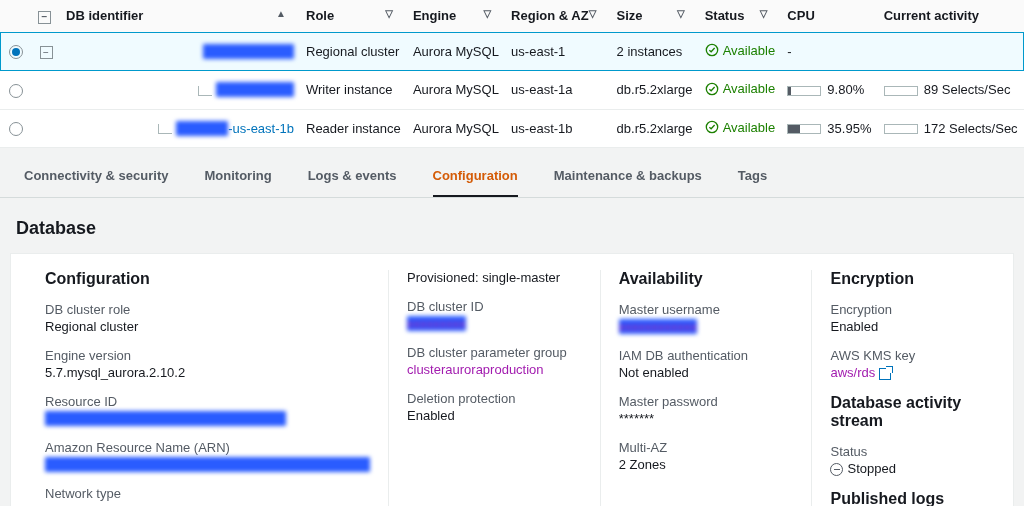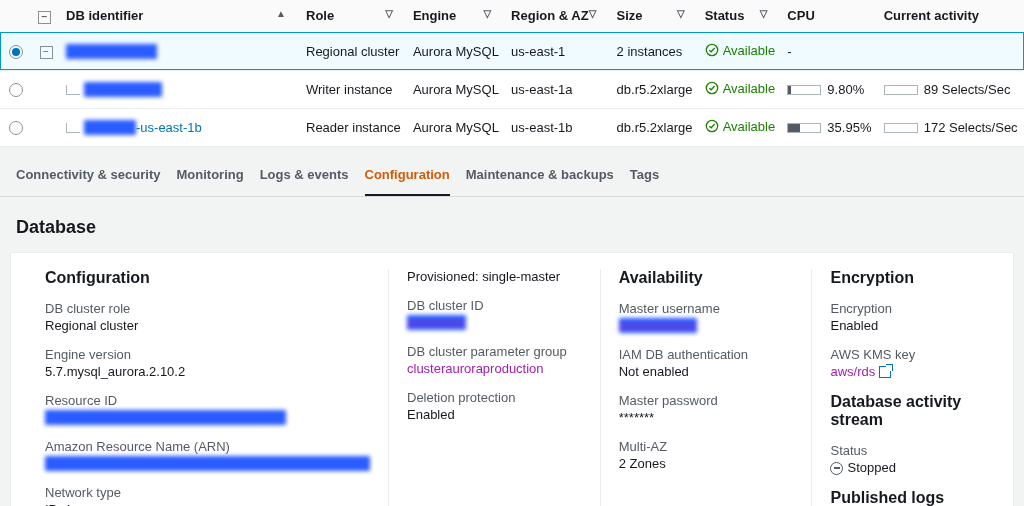--- a/index.html
+++ b/index.html
@@ -6,38 +6,38 @@
   body { font-family: "Amazon Ember", "Helvetica Neue", Arial, sans-serif; font-size: 13px; color: #16191f; background: #fff; width: 1024px; }
   
   
   .db-table { width: 100%; border-collapse: collapse; }
   .db-table th { text-align: left; padding: 8px 6px; font-weight: 700; font-size: 13px; border-bottom: 1px solid #eaeded; background: #fafafa; color: #16191f; }
   .db-table td { padding: 10px 6px; border-bottom: 1px solid #eaeded; vertical-align: middle; font-size: 13px; }
   .db-table tr.selected td { background: #f0fbff; }
   .db-table tr.selected { outline: 1px solid #0099cc; outline-offset: -1px; }
   .col-radio { width: 32px; text-align: center; }
   .col-expand { width: 28px; text-align: center; }
-  .col-id { width: 240px; }
+  .col-id { width: 240px; text-align: right; }
   .sort-icon, .filter-icon { color: #545b64; font-size: 10px; }
   .sort-icon { float: right; margin-right: 8px; }
   .filter-icon { float: right; margin-right: 8px; }
   .expander { width:13px; height:13px; border:1px solid #879196; display:inline-flex; align-items:center; justify-content:center; font-size:10px; line-height:1; color:#545b64; cursor:pointer; }
   .radio-o { width:14px; height:14px; border:1px solid #879196; border-radius:50%; display:inline-block; vertical-align:middle; position:relative; }
   .radio-o.checked::after { content:""; width:8px; height:8px; background:#0073bb; border-radius:50%; position:absolute; left:2px; top:2px; }
   .link { color:#0073bb; text-decoration:none; }
   .tree-indent { display:inline-block; width:14px; border-left:1px solid #aab7b8; border-bottom:1px solid #aab7b8; height:10px; margin-right:4px; vertical-align:middle; }
   .redact { filter: blur(2px); -webkit-filter: blur(2px); background: linear-gradient(0deg,#2a5cff,#2a5cff); color: transparent; border-radius:1px; }
-  .status-ok { color: #1d8102; display:inline-flex; align-items:flex-start; gap:4px; }
+  .status-ok { color: #1d8102; display:inline-flex; align-items:center; gap:4px; }
   .status-ok svg { width:14px; height:14px; }
   .cpu-bar { width:34px; height:10px; border:1px solid #aab7b8; display:inline-block; vertical-align:middle; margin-right:6px; position:relative; background:#fff; }
   .cpu-bar .fill { height:100%; background:#545b64; position:absolute; left:0; top:0; }
   .act-bar { width:34px; height:10px; border:1px solid #aab7b8; display:inline-block; vertical-align:middle; margin-right:6px; background:#fff; }
   
   
-  .tabs-bar { display:flex; gap:16px; padding: 10px 16px 0 16px; border-bottom:1px solid #d5dbdb; background:#f2f3f3; }
+  .tabs-bar { display:flex; gap:36px; padding: 10px 16px 0 24px; border-bottom:1px solid #d5dbdb; background:#f2f3f3; }
   .tab { padding: 10px 0 12px 0; font-size:13px; font-weight:700; color:#545b64; cursor:pointer; border-bottom:2px solid transparent; }
   .tab.active { color:#d45b07; border-bottom:2px solid #16191f; }
   
   
   .detail-wrap { background:#f2f3f3; padding: 14px 10px 20px 10px; }
   .section-title { font-size:18px; font-weight:700; margin: 6px 0 14px 6px; }
   .panel { background:#fff; border:1px solid #eaeded; padding:16px; display:flex; gap:0; }
   .col { flex:1; padding:0 18px; border-right:1px solid #eaeded; }
   .col:last-child { border-right:none; }
   .subhead { font-size:16px; font-weight:700; margin-bottom:14px; }

